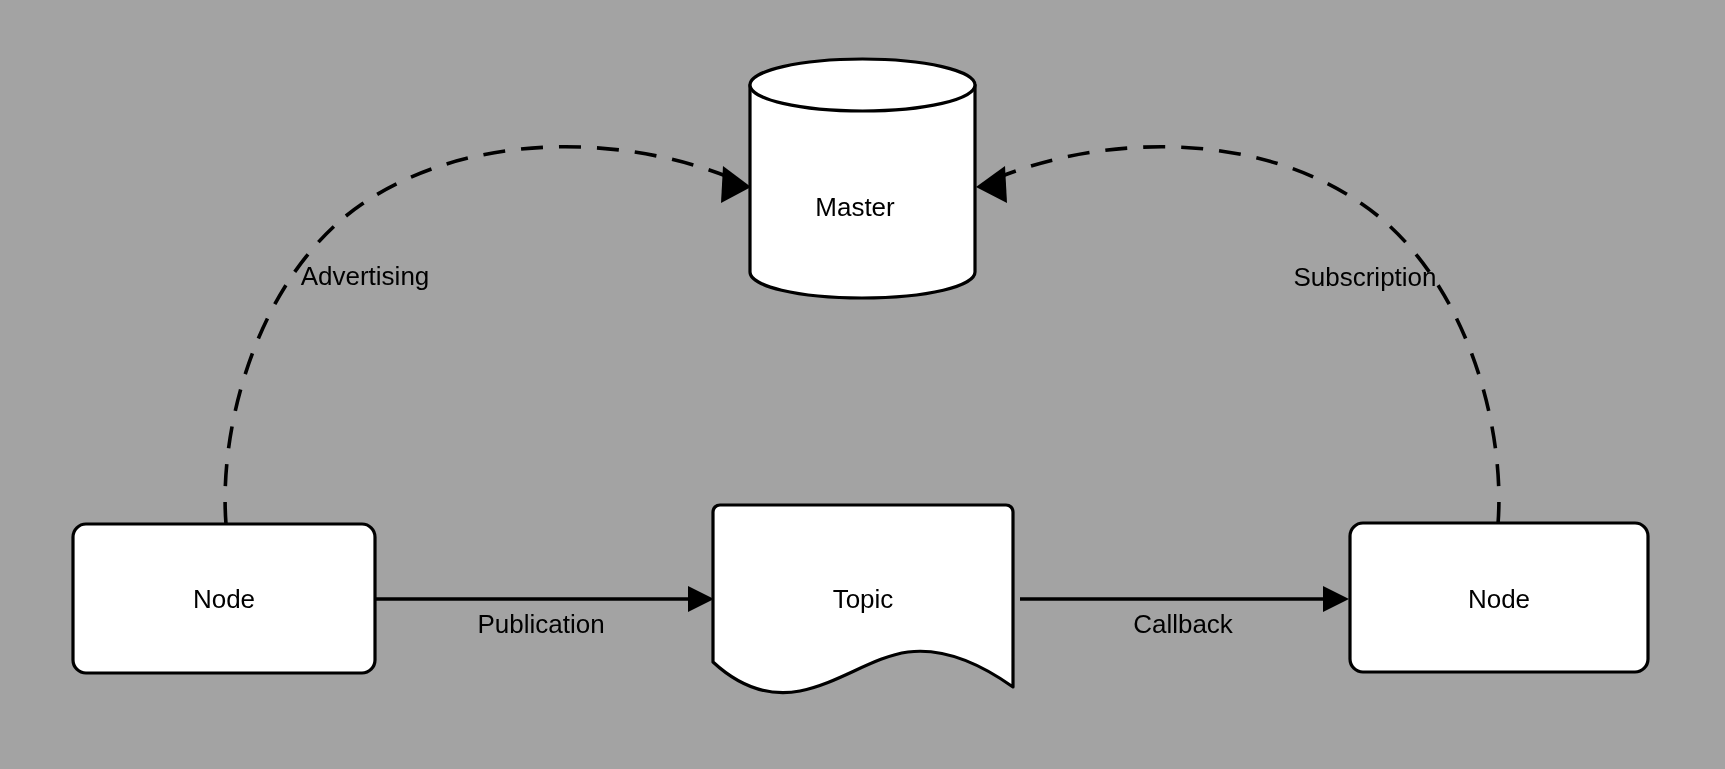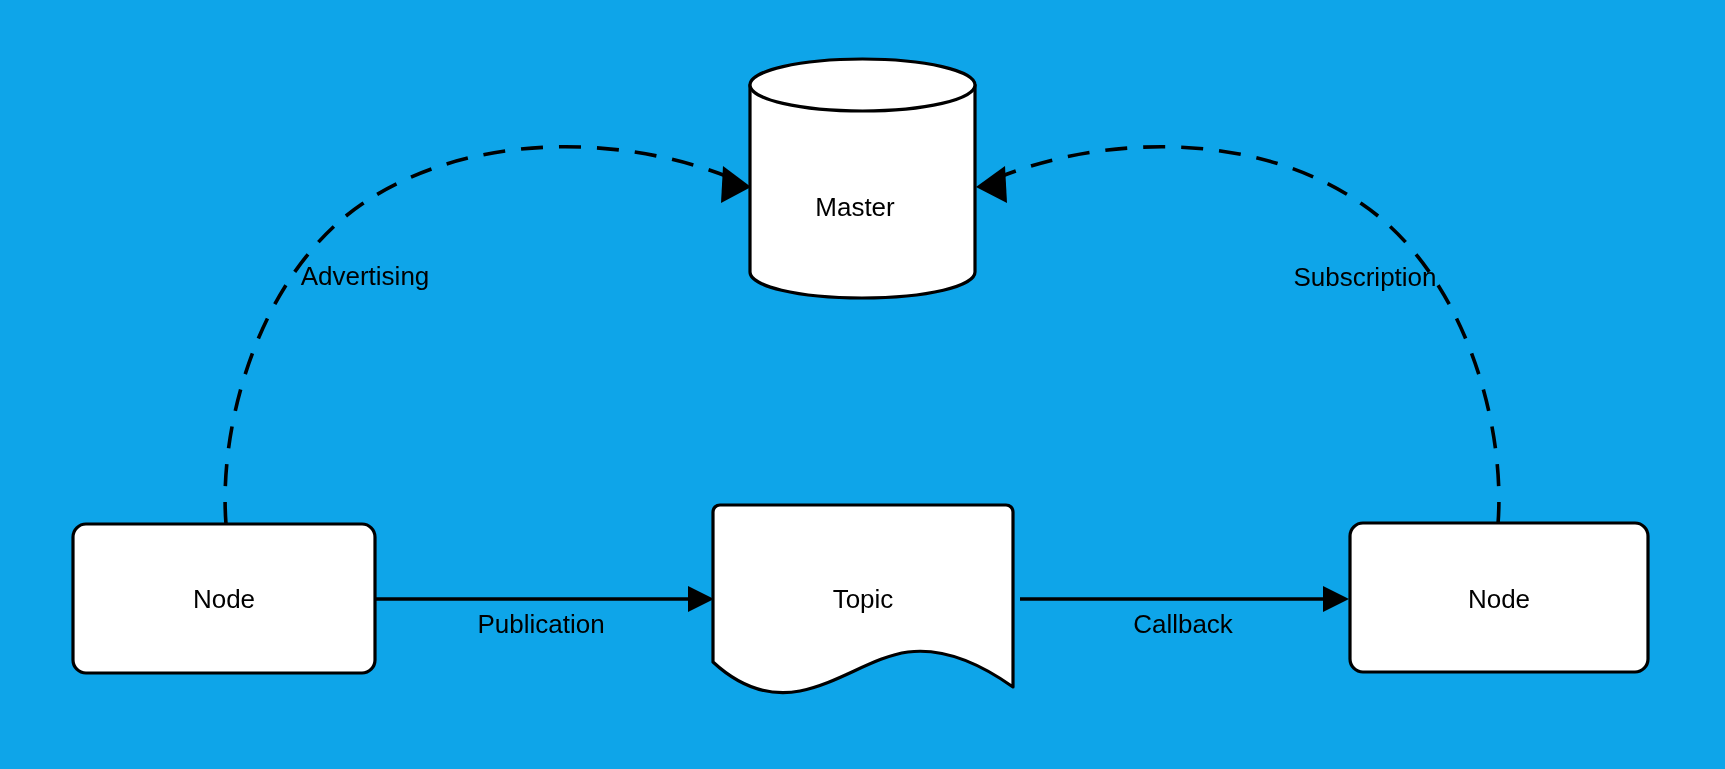--- a/index.html
+++ b/index.html
@@ -7,21 +7,21 @@
     padding: 0;
     background: #ffffff;
   }
   body {
     font-family: "Liberation Sans", sans-serif;
   }
   #canvas {
     position: relative;
     width: 1725px;
     height: 769px;
-    background: #0ea5e9;
+    background: #a3a3a3;
     overflow: hidden;
   }
   #diagram-svg {
     position: absolute;
     left: 0;
     top: 0;
     width: 1725px;
     height: 769px;
     display: block;
   }

